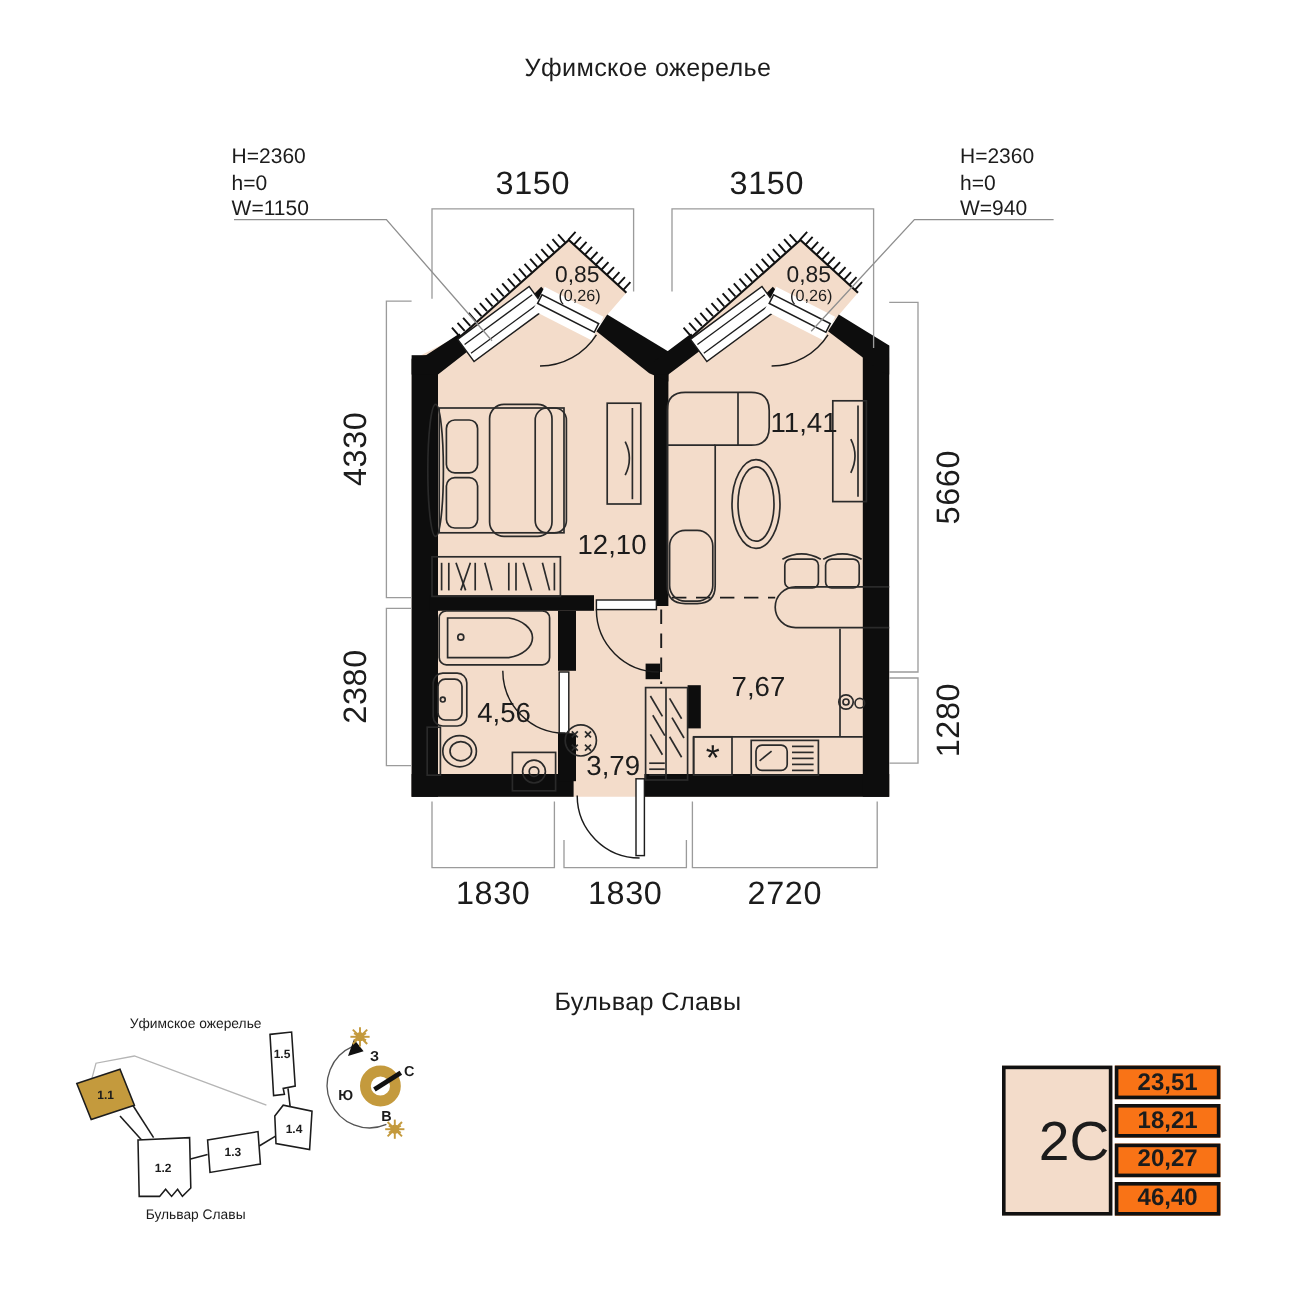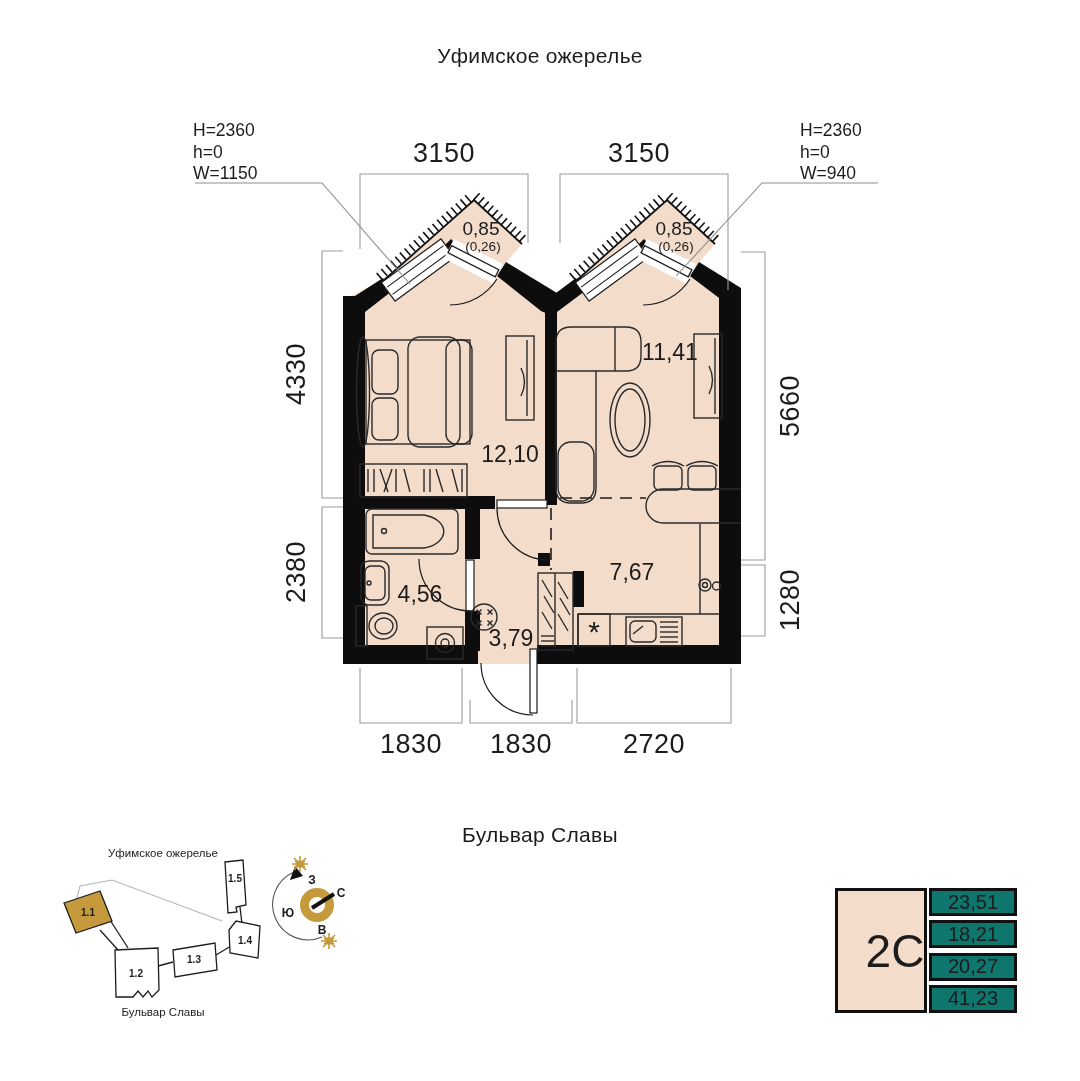--- a/index.html
+++ b/index.html
@@ -15,23 +15,23 @@
   .maplbl{font-size:11.5px;font-weight:500;}
   .bld{font-size:10px;font-weight:700;}
   .cletter{font-size:12px;font-weight:600;}
   .star{font-size:30px;font-weight:400;}
   .card{position:absolute;left:835px;top:888px;width:182px;height:125px;display:flex;}
   .card-type{box-sizing:border-box;width:92px;height:125px;border:3px solid #111;
              display:flex;align-items:center;justify-content:center;
              font-size:46px;color:#1c1c1c;padding-left:28px;}
   .card-vals{box-sizing:border-box;width:90px;height:125px;margin-left:2px;display:flex;
              flex-direction:column;justify-content:space-between;}
-  .card-val{box-sizing:border-box;width:88px;height:28px;border:3px solid #111;background:#0f766e;
+  .card-val{box-sizing:border-box;width:88px;height:28px;border:3px solid #111;background:#f97316;
             display:flex;align-items:center;justify-content:center;font-size:20px;
-            font-weight:400;color:#1c1c1c;}
+            font-weight:700;color:#1c1c1c;}
 </style>
 </head>
 <body>
 
 <div class="page">
 <svg width="1080" height="1081" viewBox="0 0 1080 1081">
 
   <text class="title" x="540" y="63" text-anchor="middle">Уфимское ожерелье</text>
   <text class="title" x="540" y="842" text-anchor="middle">Бульвар Славы</text>
 
@@ -356,16 +356,16 @@
   </g>
 </svg>
 
   
   <div class="card">
     <div class="card-type" style="background:#f3dcca">2С</div>
     <div class="card-vals">
       <div class="card-val">23,51</div>
       <div class="card-val">18,21</div>
       <div class="card-val">20,27</div>
-      <div class="card-val">41,23</div>
+      <div class="card-val">46,40</div>
     </div>
   </div>
 </div>
 
 </body></html>

